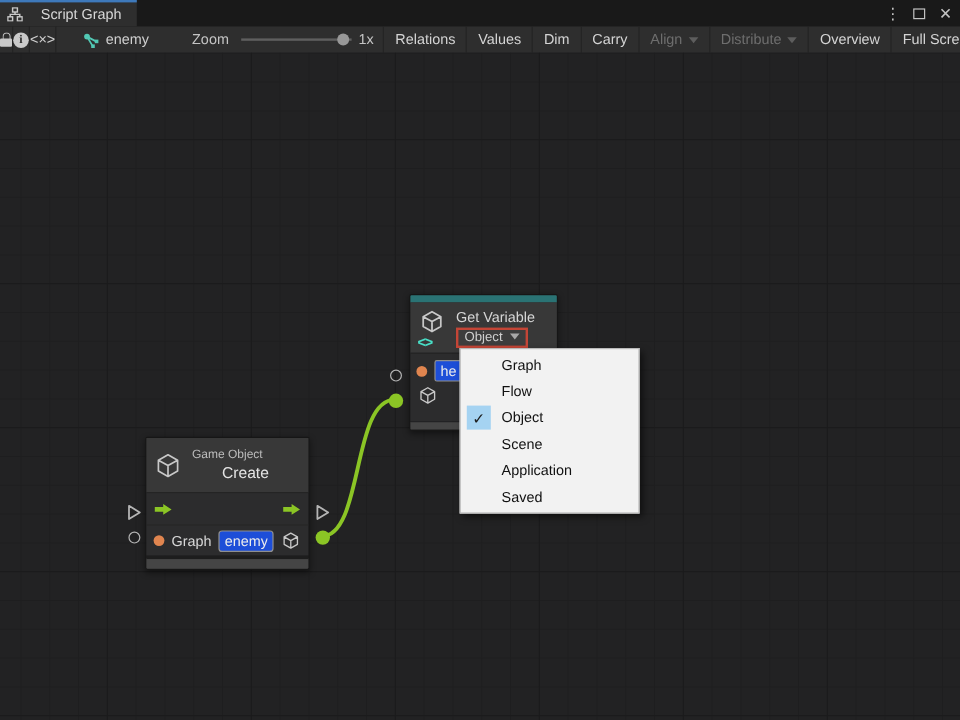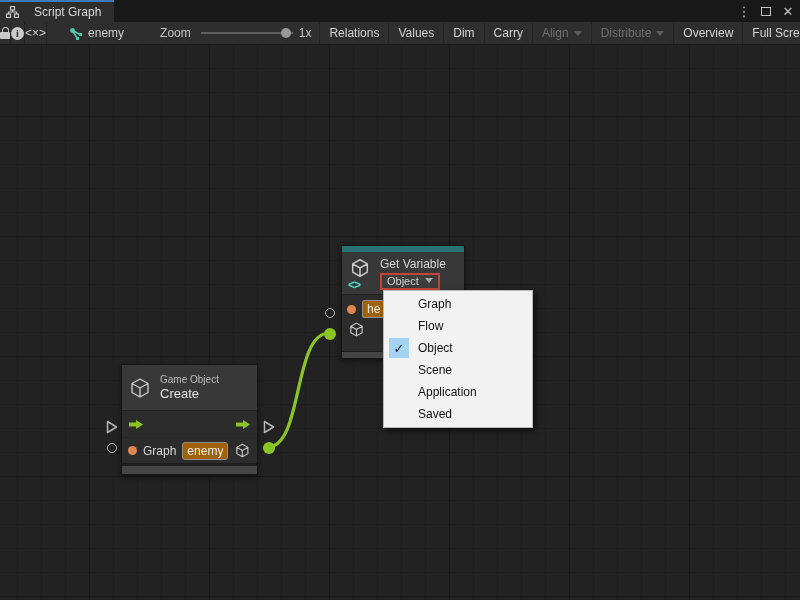--- a/index.html
+++ b/index.html
@@ -80,27 +80,27 @@
   .kind-dropdown { display:flex; align-items:center; background:#3d3d3d; border:2px solid #c44536;
     padding:0px 5px 1px 5px; color:#d0d0d0; font-size:11px; cursor:pointer; }
   .kind-dropdown .caret-down { border-top-color:#a8a8a8; margin-left:6px; }
   .getvar-body { height:57px; padding:5px 0 0 5px; position:relative; }
   .getvar-row1 { display:flex; align-items:center; gap:6px; }
   .getvar-row2 { margin-top:3px; margin-left:1px; }
 
   .create-header { height:45px; }
   .create-col { display:flex; flex-direction:column; margin-left:8px; }
   .create-subtitle { color:#bdbdbd; font-size:10px; margin-bottom:1px; white-space:nowrap; }
-  .create-title { color:#e4e4e4; font-size:13px; white-space:nowrap; }
+  .create-title { color:#e4e4e4; font-size:13px; white-space:nowrap;margin-left:25px; }
   .flow-row { height:26px; display:flex; align-items:center; justify-content:space-between; padding:0 6px; }
   .value-row { height:26px; display:flex; align-items:center; padding:0 6px; gap:6px;
     border-top:1px solid #262626; }
   .port-dot-orange { width:9px; height:9px; border-radius:50%; background:#e0854f; flex:none; cursor:pointer; }
   .name-label { color:#d8d8d8; font-size:12px; }
-  .text-field { background:#a16207; border:1px solid #8f8f8f; border-radius:3px; color:#ececec;
+  .text-field { background:#1d4ed8; border:1px solid #8f8f8f; border-radius:3px; color:#ececec;
     font-size:12px; font-family:"Liberation Sans", sans-serif; padding:0 4px; height:18px; outline:none; }
   .field-enemy { width:46px; }
   .field-he { width:38px; border-radius:2px; }
   .gap-strip { height:2px; background:#1d1d1d; }
 
   
   .ext-port { position:absolute; cursor:pointer; }
   .port-circle { width:10px; height:10px; border-radius:50%; border:1.5px solid #b4b4b4; background:transparent; }
   .port-green { width:12px; height:12px; border-radius:50%; background:#8bc525; border:none; }
 

